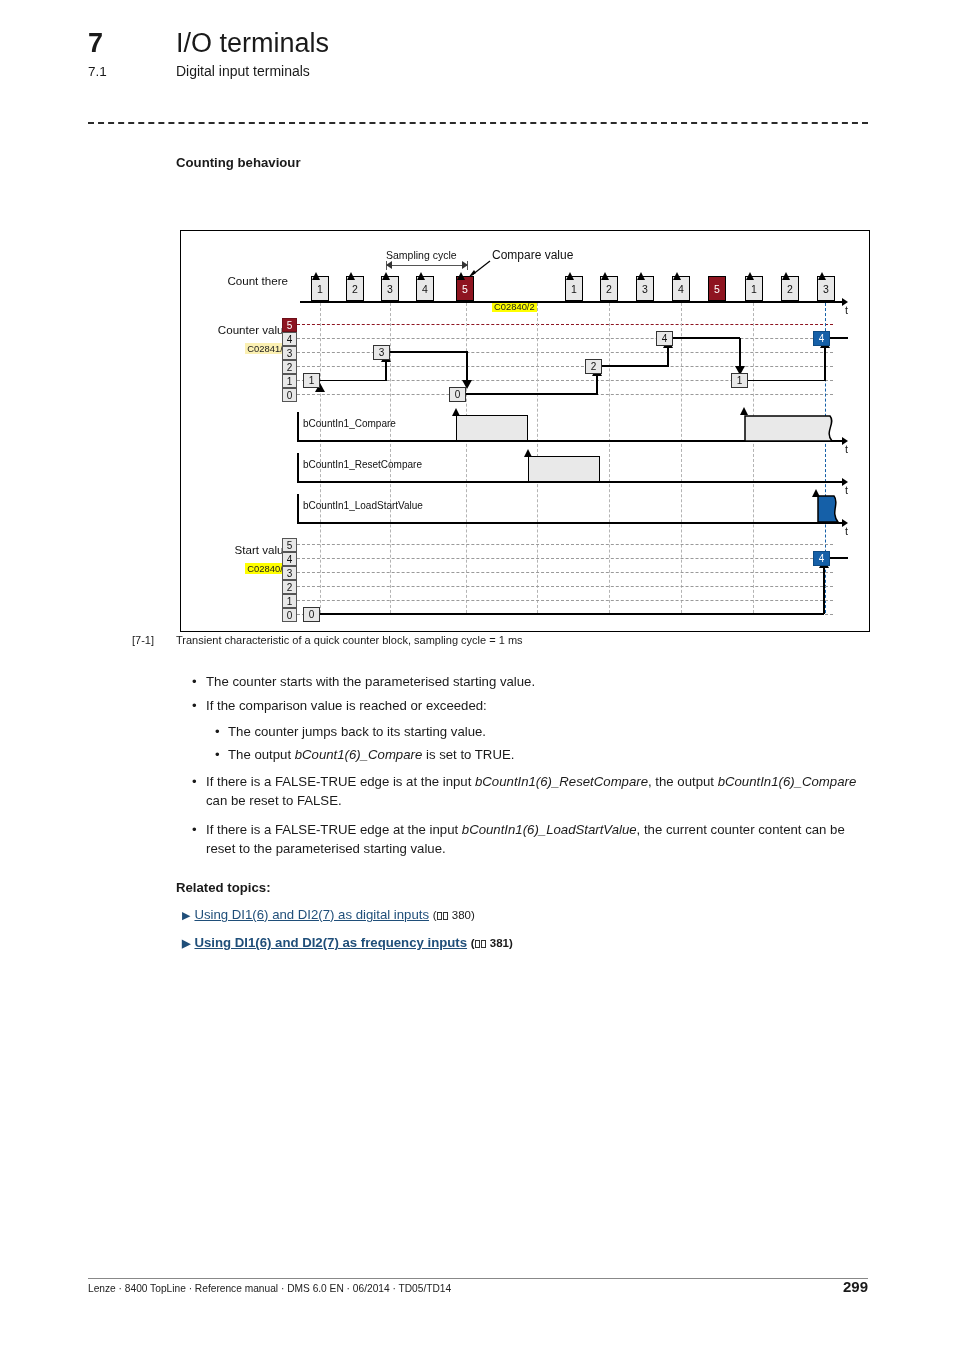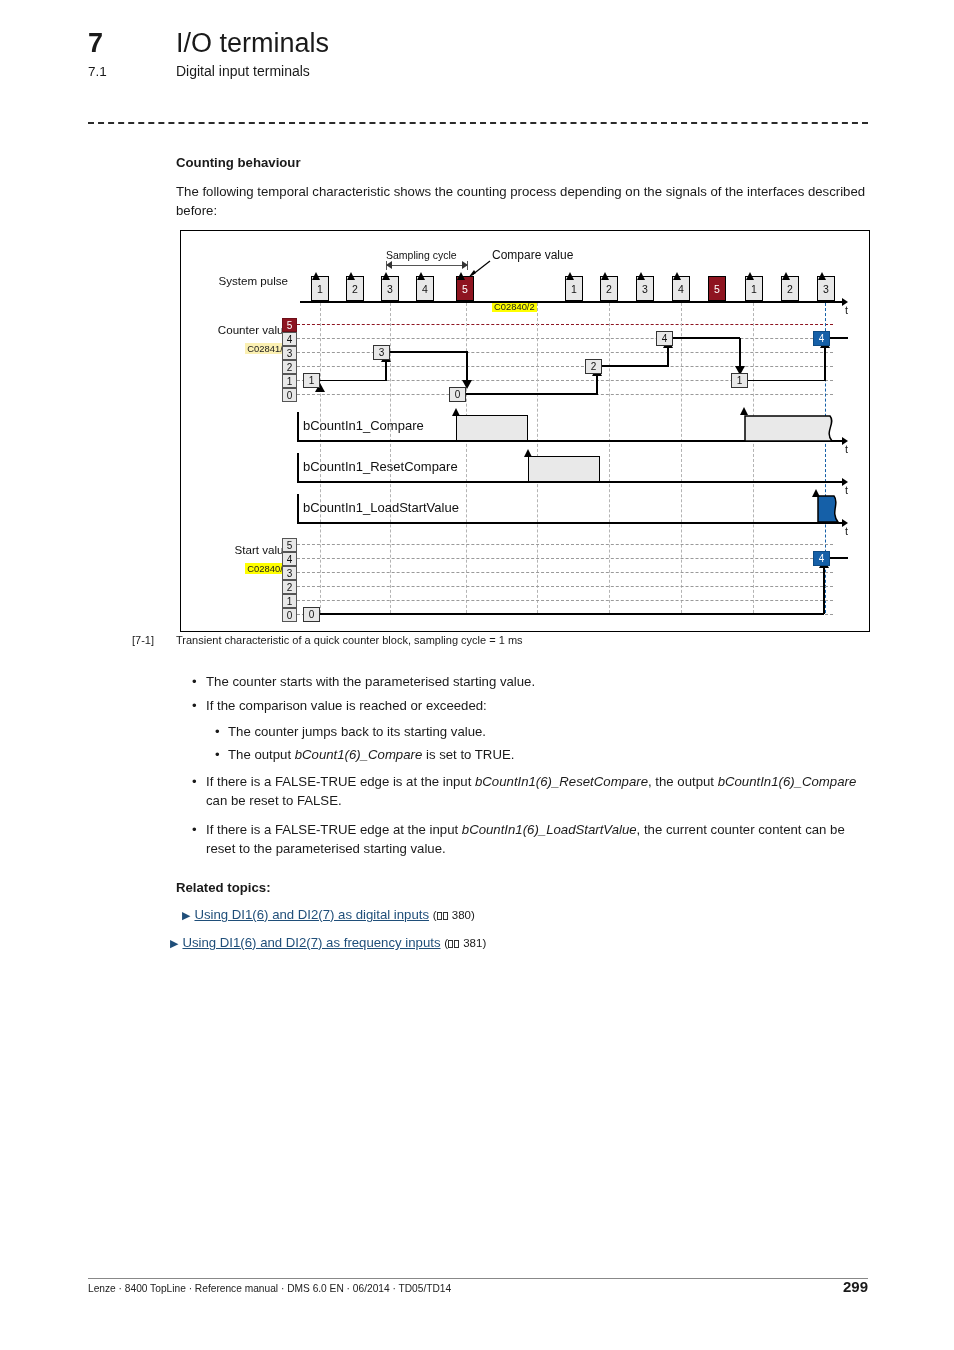--- a/index.html
+++ b/index.html
@@ -72,21 +72,21 @@
   .darr-dn{position:absolute;width:0;height:0;
      border-left:5px solid transparent;border-right:5px solid transparent;
      border-top:9px solid #000;}
   .darr-up{position:absolute;width:0;height:0;
      border-left:5px solid transparent;border-right:5px solid transparent;
      border-bottom:9px solid #000;}
 
   
   .sigbase{position:absolute;background:#000;height:1.6px;}
   .sigleft{position:absolute;background:#000;width:1.8px;}
-  .signame{position:absolute;font-size:13px;color:#111;}
+  .signame{position:absolute;font-size:10px;color:#111;}
   .sigpulse{position:absolute;background:#e9e9e9;border:1.5px solid #000;
      box-sizing:border-box;}
 
   
   .b1{position:absolute;font-size:13.2px;line-height:19px;}
   .b1 .dot{position:absolute;left:-14px;top:0;}
   .b2{position:absolute;font-size:13.2px;line-height:19px;}
   .b2 .dot{position:absolute;left:-13px;top:0;}
   i{font-style:italic;}
 
@@ -114,42 +114,41 @@
 
 <div class="page">
 
   <div class="hdr-num">7</div>
   <div class="hdr-title">I/O terminals</div>
   <div class="sub-num">7.1</div>
   <div class="sub-title">Digital input terminals</div>
   <div class="dashrule"></div>
 
   <div class="sec-head">Counting behaviour</div>
-  <div class="intro">The following temporal characteristic shows the counting process depending on the signals of the interfaces described before:</div>
 
   <div class="figbox"></div>
 
   <div class="lbl" style="left:386px;top:249px;font-size:10.5px;">Sampling cycle</div>
   <div style="position:absolute;left:386px;top:265px;width:82px;height:0;border-top:1.1px solid #555;"></div>
   <div style="position:absolute;left:386px;top:261px;width:0;height:9px;border-left:1.1px solid #555;"></div>
   <div style="position:absolute;left:467px;top:261px;width:0;height:9px;border-left:1.1px solid #555;"></div>
   <div style="position:absolute;left:386px;top:261px;width:0;height:0;border-top:4px solid transparent;border-bottom:4px solid transparent;border-right:6px solid #333;"></div>
   <div style="position:absolute;left:462px;top:261px;width:0;height:0;border-top:4px solid transparent;border-bottom:4px solid transparent;border-left:6px solid #333;"></div>
 
   <div class="lbl" style="left:492px;top:248px;font-size:12px;">Compare value</div>
   <div style="position:absolute;left:492px;top:264px;margin-top:32px;">
     <span class="hl-yellow">C02840/2</span>
   </div>
 
   <svg style="position:absolute;left:466px;top:258px;width:26px;height:22px;">
     <line x1="24" y1="3" x2="6" y2="17" stroke="#000" stroke-width="1.2"></line>
     <polygon points="2,20 10,15 8,12" fill="#000"></polygon>
   </svg>
 
-  <div class="lbl-r" style="left:200px;top:274px;width:88px;">System pulse</div>
+  <div class="lbl-r" style="left:200px;top:274px;width:88px;">Count there</div>
 
   <div class="pulse" style="left:311px;top:276px;">1</div>
   <div class="uarr" style="left:312px;top:272px;"></div>
   <div class="pulse" style="left:346px;top:276px;">2</div>
   <div class="uarr" style="left:347px;top:272px;"></div>
   <div class="pulse" style="left:381px;top:276px;">3</div>
   <div class="uarr" style="left:382px;top:272px;"></div>
   <div class="pulse" style="left:416px;top:276px;">4</div>
   <div class="uarr" style="left:417px;top:272px;"></div>
   <div class="pulse red" style="left:456px;top:276px;">5</div>
@@ -328,21 +327,21 @@
     <span>If there is a FALSE-TRUE edge at the input </span><i>bCountIn1(6)_LoadStartValue</i><span>, the current counter content can be reset to the parameterised starting value.</span>
   </div>
 
   <div class="rt-head">Related topics:</div>
 
   <div class="rtrow" style="left:182px;top:907px;">
     <span class="rtarrow">▶</span><span class="rtlink">Using DI1(6) and DI2(7) as digital inputs</span>
     <span class="rtpg">(<span class="bookicon"><b></b><i></i></span> <span>380</span>)</span>
   </div>
 
-  <div class="rtrow" style="left:170px;top:935px;">
+  <div class="rtrow" style="left:182px;top:935px;font-weight:bold;">
     <span class="rtarrow">▶</span><span class="rtlink">Using DI1(6) and DI2(7) as frequency inputs</span>
     <span class="rtpg">(<span class="bookicon"><b></b><i></i></span> <span>381</span>)</span>
   </div>
 
 
   <div class="footer-rule"></div>
   <div class="footer-txt">Lenze · 8400 TopLine · Reference manual · DMS 6.0 EN · 06/2014 · TD05/TD14</div>
   <div class="footer-pg">299</div>
 
 </div>

